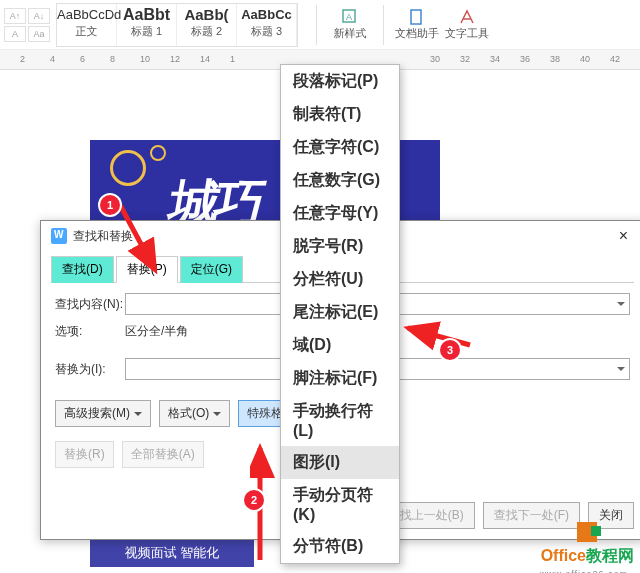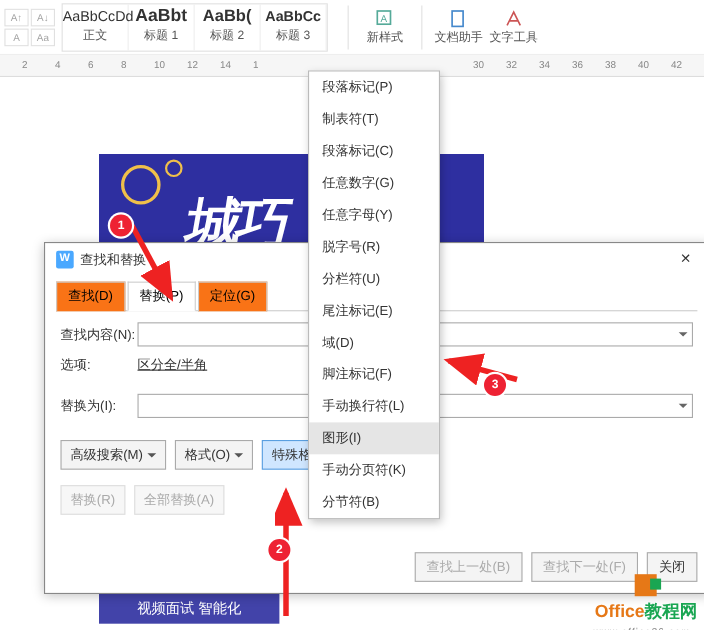--- a/index.html
+++ b/index.html
@@ -32,43 +32,43 @@
   .doc-text { position:absolute; top:30px; left:80px; font-size:50px; font-weight:900; color:#fff; transform:skewX(-10deg); letter-spacing:-5px; }
 
   
   .dialog { position:absolute; left:40px; top:220px; width:605px; height:320px; background:#fff; border:1px solid #888; box-shadow:0 2px 10px rgba(0,0,0,0.25); z-index:5; }
   .dlg-title { display:flex; align-items:center; padding:6px 10px; font-size:12px; color:#333; }
   .dlg-title .ico { width:16px; height:16px; background:#4aa8ff; margin-right:6px; border-radius:2px; position:relative; }
   .dlg-title .ico::after { content:"W"; color:#fff; font-size:10px; position:absolute; left:3px; top:1px; font-weight:bold;}
   .dlg-close { margin-left:auto; font-size:16px; cursor:pointer; padding:0 6px; }
 
   .tabs { display:flex; border-bottom:1px solid #ccc; margin:4px 10px 0; }
-  .tab { padding:4px 10px; border:1px solid #ccc; border-bottom:none; margin-right:2px; background:#f97316; font-size:12px; position:relative; top:1px; }
+  .tab { padding:4px 10px; border:1px solid #ccc; border-bottom:none; margin-right:2px; background:#5eead4; font-size:12px; position:relative; top:1px; }
   .tab.active { background:#fff; border-bottom:1px solid #fff; }
 
   .dlg-body { padding:10px 14px 8px; }
   .form-row { display:flex; align-items:center; margin-bottom:8px; }
   .form-row label { width:70px; font-size:12px; color:#333; }
   .form-row .field { flex:1; height:22px; border:1px solid #aaa; background:#fff; position:relative; }
   .form-row .field::after { content:""; position:absolute; right:4px; top:8px; border:4px solid transparent; border-top-color:#666; }
-  .opt-text { font-size:12px; color:#333;text-decoration:underline; }
+  .opt-text { font-size:12px; color:#333; }
 
   .btn-row { display:flex; gap:8px; margin-top:20px;align-items:flex-end; }
   .dbtn { padding:4px 8px; border:1px solid #aaa; background:#f4f4f4; font-size:12px; color:#333; display:flex; align-items:center; gap:4px; }
   .dbtn.highlight { background:#cfe6ff; border-color:#5a9fe0; }
   .dbtn.disabled { color:#aaa; border-color:#ddd; background:#f7f7f7; }
   .dbtn .caret { border:4px solid transparent; border-top-color:#555; margin-top:4px; }
 
   .dlg-footer { position:absolute; bottom:10px; right:10px; display:flex; gap:8px; }
   .ftr-btn { padding:4px 10px; border:1px solid #aaa; background:#f4f4f4; font-size:12px; color:#aaa; }
   .ftr-btn.primary { color:#333; }
 
   
   .menu { position:absolute; left:280px; top:64px; width:120px; background:#fff; border:1px solid #bbb; box-shadow:2px 3px 8px rgba(0,0,0,0.25); z-index:20; }
-  .menu-item { padding:6px 12px; font-size:12px; color:#333; }
+  .menu-item { padding:6px 12px; font-size:16px; color:#333;font-weight:bold; }
   .menu-item.hover { background:#e5e5e5; }
 
   
   .badge { position:absolute; width:20px; height:20px; border-radius:50%; background:#e23; color:#fff; font-size:11px; font-weight:bold; display:flex; align-items:center; justify-content:center; z-index:40; box-shadow:0 0 0 2px #fff; }
 
   
   .arrow { position:absolute; z-index:35; }
   .arrow svg { display:block; }
 
   
@@ -216,21 +216,21 @@
   <div class="dlg-footer">
     <div class="ftr-btn"><span>查找上一处(B)</span></div>
     <div class="ftr-btn"><span>查找下一处(F)</span></div>
     <div class="ftr-btn primary"><span>关闭</span></div>
   </div>
 </div>
 
 <div class="menu">
   <div class="menu-item">段落标记(P)</div>
   <div class="menu-item">制表符(T)</div>
-  <div class="menu-item">段落标记(C)</div>
+  <div class="menu-item">任意字符(C)</div>
   <div class="menu-item">任意数字(G)</div>
   <div class="menu-item">任意字母(Y)</div>
   <div class="menu-item">脱字号(R)</div>
   <div class="menu-item">分栏符(U)</div>
   <div class="menu-item">尾注标记(E)</div>
   <div class="menu-item">域(D)</div>
   <div class="menu-item">脚注标记(F)</div>
   <div class="menu-item">手动换行符(L)</div>
   <div class="menu-item hover">图形(I)</div>
   <div class="menu-item">手动分页符(K)</div>

